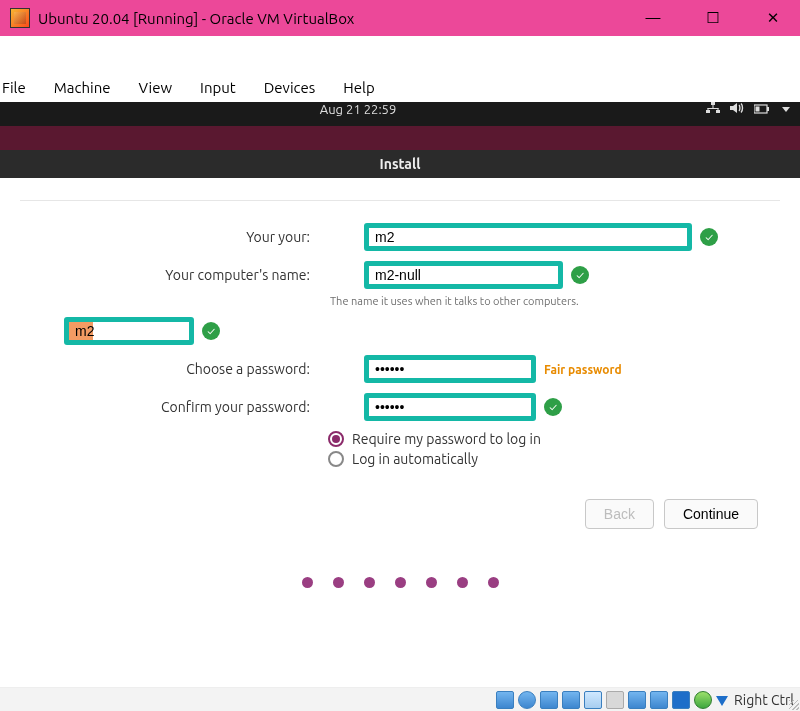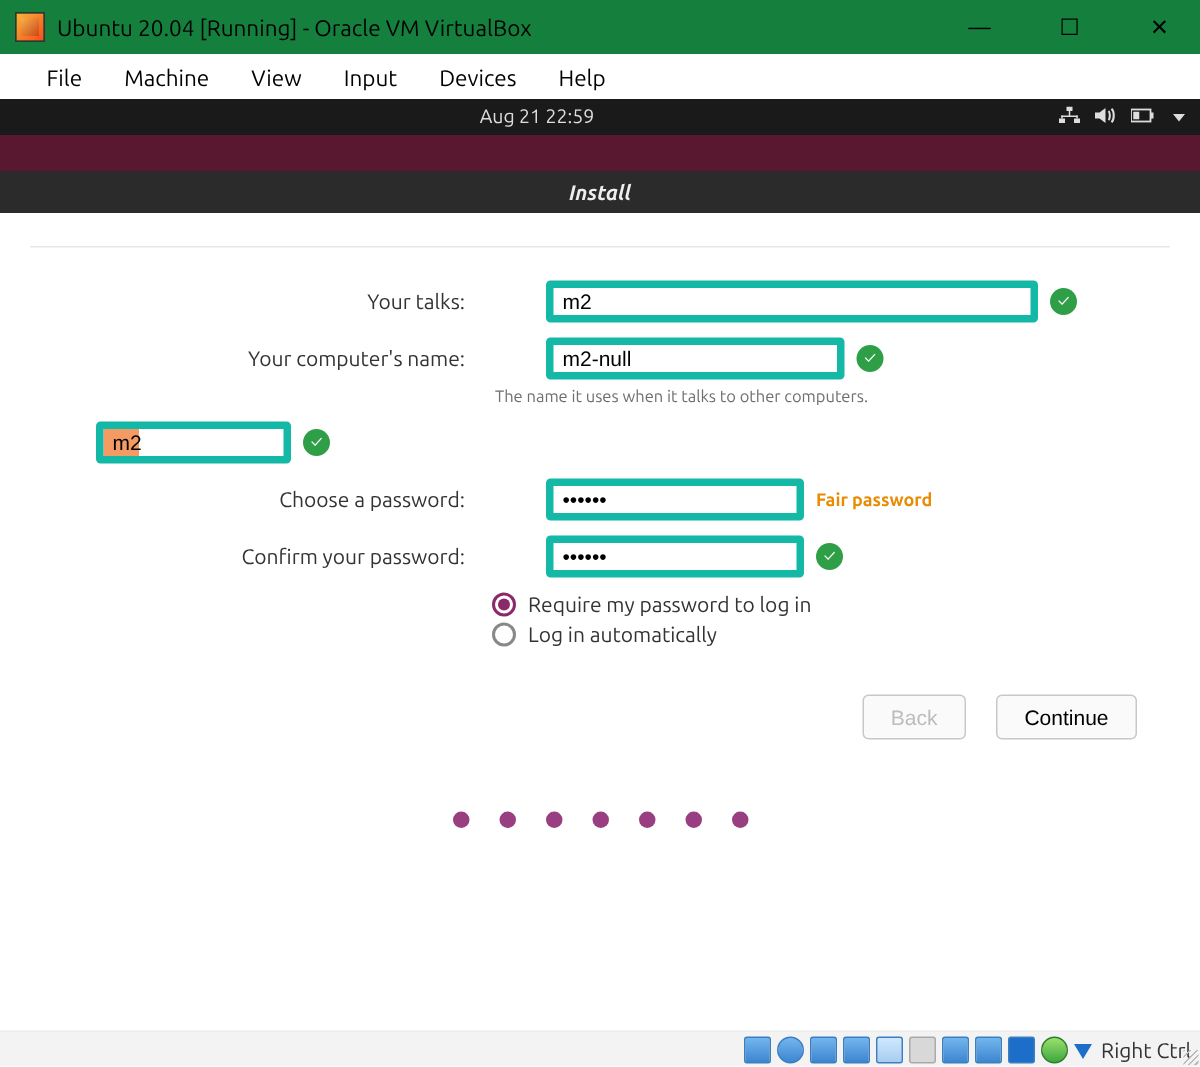--- a/index.html
+++ b/index.html
@@ -1,57 +1,57 @@
 <!DOCTYPE html>
 <html><head>
 <meta charset="utf-8">
 <style>
   * { box-sizing: border-box; margin: 0; padding: 0; }
   body { font-family: "Ubuntu", "Segoe UI", Arial, sans-serif; font-size: 13px; background: #fff; width: 800px; height: 711px; overflow: hidden; position: relative; }
 
   
-  .vbox-titlebar { height: 36px; display: flex; align-items: center; padding: 0 10px; background: #15803d; }
+  .vbox-titlebar { height: 36px; display: flex; align-items: center; padding: 0 10px; background: #ec4899; }
   .vbox-titlebar .vb-logo { width: 20px; height: 20px; background: linear-gradient(135deg,#f7b733,#fc4a1a); border:1px solid #333; position: relative; }
   .vbox-titlebar .vb-logo:after{content:"";position:absolute;inset:3px;background:linear-gradient(135deg,#fff2,#0003);}
   .vbox-titlebar .title { margin-left: 8px; font-size: 15px; }
   .vbox-titlebar .win-btns { margin-left: auto; display: flex; gap: 26px; font-size: 15px; }
   .vbox-titlebar .win-btns span { width: 34px; text-align:center; cursor:pointer;}
-  .vbox-menubar { height: 30px; display:flex; align-items:center; gap: 28px; padding: 0 31px; font-size:15px; background:#fff;}
+  .vbox-menubar { height: 30px; display:flex; align-items:center; gap: 28px; padding: 0 2px; font-size:15px; background:#fff;margin-top:36px;}
   .vbox-menubar span{cursor:pointer;}
 
   
-  .ubuntu-topbar { height: 24px; background:#1a1a1a; color:#ddd; font-size:13px; display:flex; align-items:center; padding:0 10px; }
+  .ubuntu-topbar { height: 24px; background:#1a1a1a; color:#ddd; font-size:13px; display:flex; align-items:flex-start; padding:0 10px; }
   .ubuntu-topbar .clock { margin:0 auto; }
   .ubuntu-topbar .tray { display:flex; gap:10px; align-items:center; }
   .tri-down{display:inline-block;width:0;height:0;border-left:4px solid transparent;border-right:4px solid transparent;border-top:5px solid #ddd;vertical-align:middle;margin-left:2px;}
 
   
   .maroon-strip { height:24px; background:#5a1830; }
-  .install-header { height:28px; background:#2b2b2b; color:#eee; font-size:14px; font-weight:600; display:flex; align-items:center; justify-content:center;font-style:italic; }
+  .install-header { height:28px; background:#2b2b2b; color:#eee; font-size:14px; font-weight:600; display:flex; align-items:center; justify-content:center; }
   .install-body { padding: 22px 20px 10px; }
   .install-body h1{ font-size:22px; font-weight:400; color:#333; margin-bottom:20px;}
   hr.sep{border:none;border-top:1px solid #e6e6e6;margin-bottom:22px;}
 
   .form { width: 100%; }
   .row { display:flex; align-items:center; margin-bottom:10px; }
   .row .label { width: 300px; text-align:right; padding-right:10px; font-size:14px; color:#333;}
   .row .field { display:flex; align-items:center; gap:8px; }
   input.txt { height:28px; border:5px solid #14b8a6; border-radius:3px; padding:0 6px; font-size:14px; background:#fff;margin-left:44px;}
   .w-lg{width:328px;} .w-md{width:199px;} .w-sm{width:130px;} .w-pw{width:172px;}
   .orange-border{border-color:#e69763;}
   .check-badge{width:18px;height:18px;border-radius:50%;background:#2e9f47;display:inline-flex;align-items:center;justify-content:center;color:#fff;font-size:11px;}
   .hint{font-size:11px;color:#6f6f6f;margin:-4px 0 10px 310px;}
   .pw-strength{font-size:12px;font-weight:700;color:#e88b00;}
   .radio-row{display:flex;align-items:center;gap:8px;margin:4px 0 4px 308px;font-size:14px;color:#333;}
   .radio{width:16px;height:16px;border-radius:50%;border:2px solid #888;display:inline-block;position:relative;}
   .radio.checked{border-color:#8b2a6a;}
   .radio.checked:after{content:"";position:absolute;inset:2px;border-radius:50%;background:#8b2a6a;}
 
   
-  .btnbar{display:flex;justify-content:flex-end;gap:20px;padding:28px 22px 0;}
+  .btnbar{display:flex;justify-content:flex-end;gap:10px;padding:28px 22px 0;}
   .btn{height:30px;padding:0 18px;border:1px solid #c8c8c8;border-radius:4px;background:#fafafa;font-size:14px;cursor:pointer;}
   .btn.disabled{color:#bdbdbd;}
 
   
   .dots{display:flex;justify-content:center;gap:20px;margin-top:48px;}
   .dot{width:11px;height:11px;border-radius:50%;background:#9a3e82;}
 
   
   .vbox-status{position:absolute;bottom:0;left:0;right:0;height:24px;background:#f3f3f3;display:flex;align-items:center;justify-content:flex-end;padding:0 6px;gap:4px;font-size:14px;color:#333;border-top:1px solid #eee;}
   .vbox-status .vicon{width:18px;height:18px;border:1px solid #3a7fbf;border-radius:2px;background:linear-gradient(#73b5ef,#3d86cf);display:inline-block;}
@@ -115,21 +115,21 @@
 
 <div class="maroon-strip"></div>
 <div class="install-header">Install</div>
 
 <div class="install-body">
   <hr class="sep">
 
   <div class="form">
 
     <div class="row">
-      <div class="label">Your talks:</div>
+      <div class="label">Your your:</div>
       <div class="field">
         <input class="txt w-lg" value="m2" style="">
         <span class="check-badge">✓</span>
       </div>
     </div>
 
     <div class="row">
       <div class="label">Your computer's name:</div>
       <div class="field">
         <input class="txt w-md" value="m2-null" style="">

